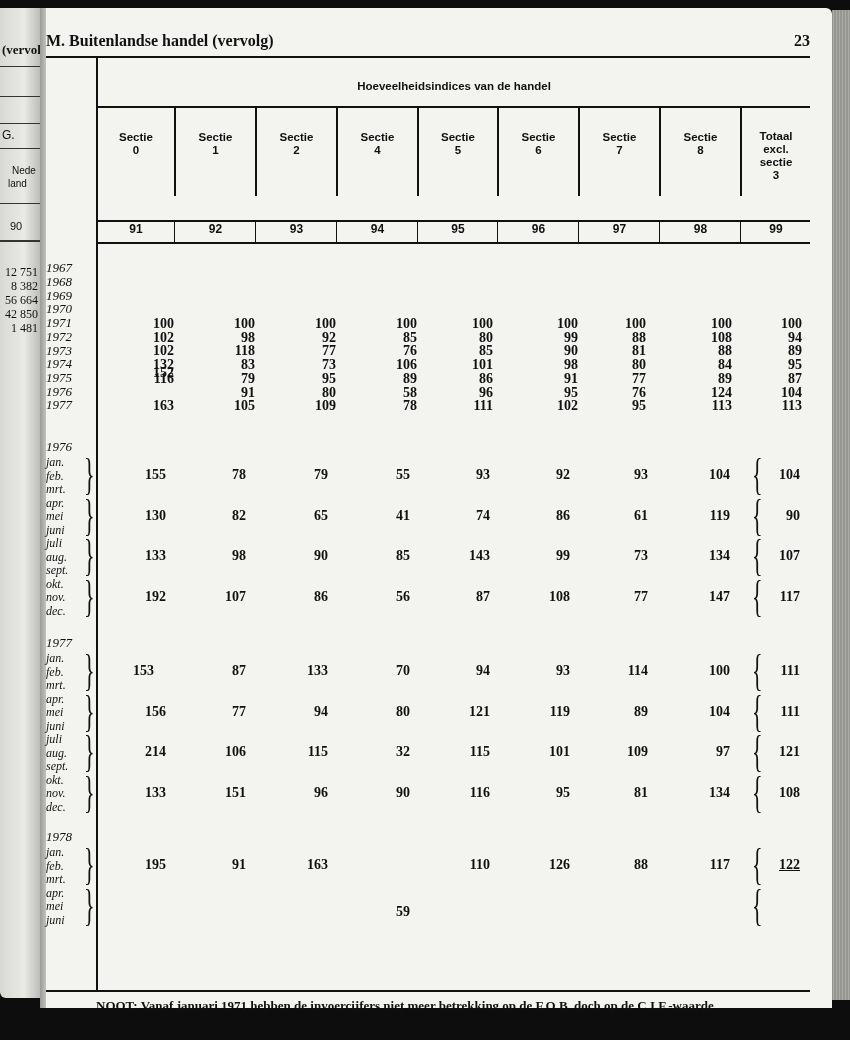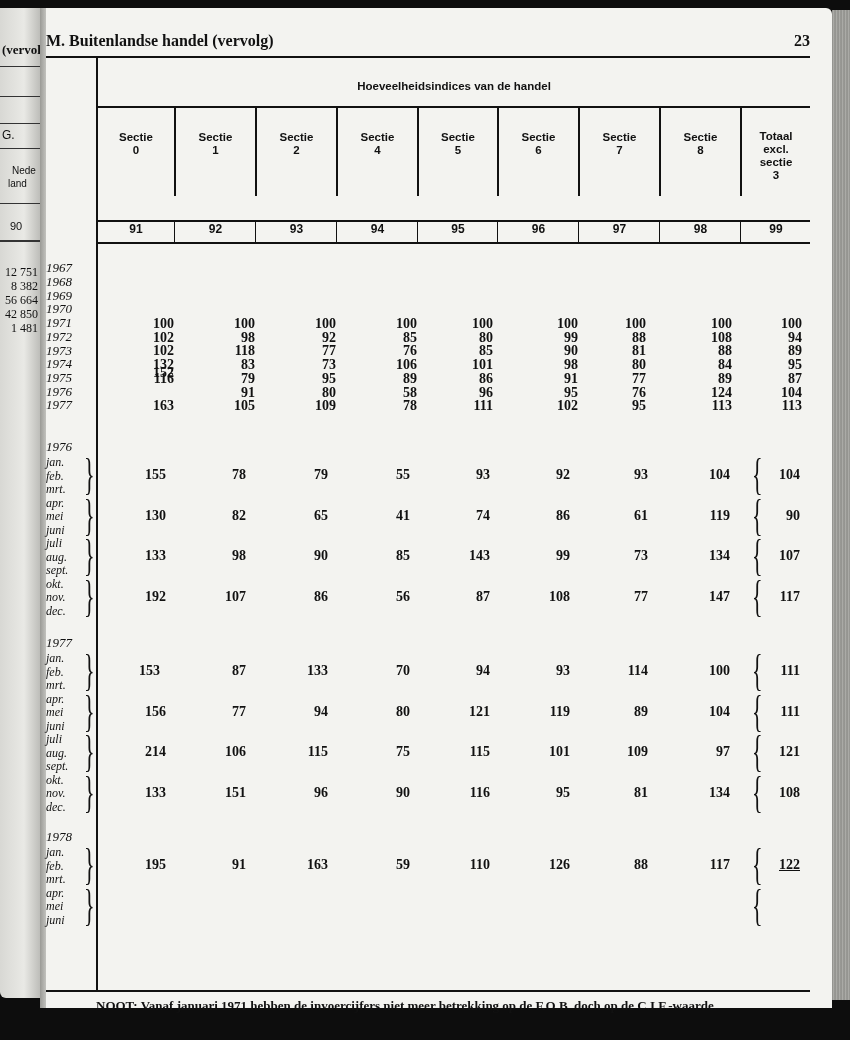--- a/index.html
+++ b/index.html
@@ -275,21 +275,21 @@
       <div class="month-text" style="top: 698px;">mei</div>
       <div class="month-text" style="top: 711.5px;">juni</div>
       <div class="month-text" style="top: 725px;">juli</div>
       <div class="month-text" style="top: 738.5px;">aug.</div>
       <div class="month-text" style="top: 752px;">sept.</div>
       <div class="month-text" style="top: 765.5px;">okt.</div>
       <div class="month-text" style="top: 779px;">nov.</div>
       <div class="month-text" style="top: 792.5px;">dec.</div>
       <div class="brace" style="left: 38px; top: 643px;">}</div>
       <div class="brace" style="left: 706px; top: 643px;">{</div>
-      <div class="ncell" style="top: 655px; left: 64px; width: 50px;">153</div>
+      <div class="ncell" style="top: 655px; left: 58px; width: 50px;">153</div>
       <div class="ncell" style="top: 655px; left: 150px; width: 50px;">87</div>
       <div class="ncell" style="top: 655px; left: 232px; width: 50px;">133</div>
       <div class="ncell" style="top: 655px; left: 314px; width: 50px;">70</div>
       <div class="ncell" style="top: 655px; left: 394px; width: 50px;">94</div>
       <div class="ncell" style="top: 655px; left: 474px; width: 50px;">93</div>
       <div class="ncell" style="top: 655px; left: 552px; width: 50px;">114</div>
       <div class="ncell" style="top: 655px; left: 634px; width: 50px;">100</div>
       <div class="ncell" style="top: 655px; left: 704px; width: 50px;">111</div>
       <div class="brace" style="left: 38px; top: 683.5px;">}</div>
       <div class="brace" style="left: 706px; top: 683.5px;">{</div>
@@ -300,21 +300,21 @@
       <div class="ncell" style="top: 695.5px; left: 394px; width: 50px;">121</div>
       <div class="ncell" style="top: 695.5px; left: 474px; width: 50px;">119</div>
       <div class="ncell" style="top: 695.5px; left: 552px; width: 50px;">89</div>
       <div class="ncell" style="top: 695.5px; left: 634px; width: 50px;">104</div>
       <div class="ncell" style="top: 695.5px; left: 704px; width: 50px;">111</div>
       <div class="brace" style="left: 38px; top: 724px;">}</div>
       <div class="brace" style="left: 706px; top: 724px;">{</div>
       <div class="ncell" style="top: 736px; left: 70px; width: 50px;">214</div>
       <div class="ncell" style="top: 736px; left: 150px; width: 50px;">106</div>
       <div class="ncell" style="top: 736px; left: 232px; width: 50px;">115</div>
-      <div class="ncell" style="top: 736px; left: 314px; width: 50px;">75</div>
+      <div class="ncell" style="top: 736px; left: 314px; width: 50px;">32</div>
       <div class="ncell" style="top: 736px; left: 394px; width: 50px;">115</div>
       <div class="ncell" style="top: 736px; left: 474px; width: 50px;">101</div>
       <div class="ncell" style="top: 736px; left: 552px; width: 50px;">109</div>
       <div class="ncell" style="top: 736px; left: 634px; width: 50px;">97</div>
       <div class="ncell" style="top: 736px; left: 704px; width: 50px;">121</div>
       <div class="brace" style="left: 38px; top: 764.5px;">}</div>
       <div class="brace" style="left: 706px; top: 764.5px;">{</div>
       <div class="ncell" style="top: 776.5px; left: 70px; width: 50px;">133</div>
       <div class="ncell" style="top: 776.5px; left: 150px; width: 50px;">151</div>
       <div class="ncell" style="top: 776.5px; left: 232px; width: 50px;">96</div>
@@ -329,21 +329,21 @@
       <div class="month-text" style="top: 851.5px;">feb.</div>
       <div class="month-text" style="top: 865px;">mrt.</div>
       <div class="month-text" style="top: 878.5px;">apr.</div>
       <div class="month-text" style="top: 892px;">mei</div>
       <div class="month-text" style="top: 905.5px;">juni</div>
       <div class="brace" style="left: 38px; top: 837px;">}</div>
       <div class="brace" style="left: 706px; top: 837px;">{</div>
       <div class="ncell" style="top: 849px; left: 70px; width: 50px;">195</div>
       <div class="ncell" style="top: 849px; left: 150px; width: 50px;">91</div>
       <div class="ncell" style="top: 849px; left: 232px; width: 50px;">163</div>
-      <div class="ncell" style="top: 849px; left: 314px; width: 50px;">59</div>
+      <div class="ncell" style="top: 896px; left: 314px; width: 50px;">59</div>
       <div class="ncell" style="top: 849px; left: 394px; width: 50px;">110</div>
       <div class="ncell" style="top: 849px; left: 474px; width: 50px;">126</div>
       <div class="ncell" style="top: 849px; left: 552px; width: 50px;">88</div>
       <div class="ncell" style="top: 849px; left: 634px; width: 50px;">117</div>
       <div class="ncell" style="top: 849px; left: 704px; width: 50px; text-decoration: underline;">122</div>
       <div class="brace" style="left: 38px; top: 877.5px;">}</div>
       <div class="brace" style="left: 706px; top: 877.5px;">{</div>
       <div class="ncell" style="top: 889.5px; left: 70px; width: 50px;"></div>
       <div class="ncell" style="top: 889.5px; left: 150px; width: 50px;"></div>
       <div class="ncell" style="top: 889.5px; left: 232px; width: 50px;"></div>

